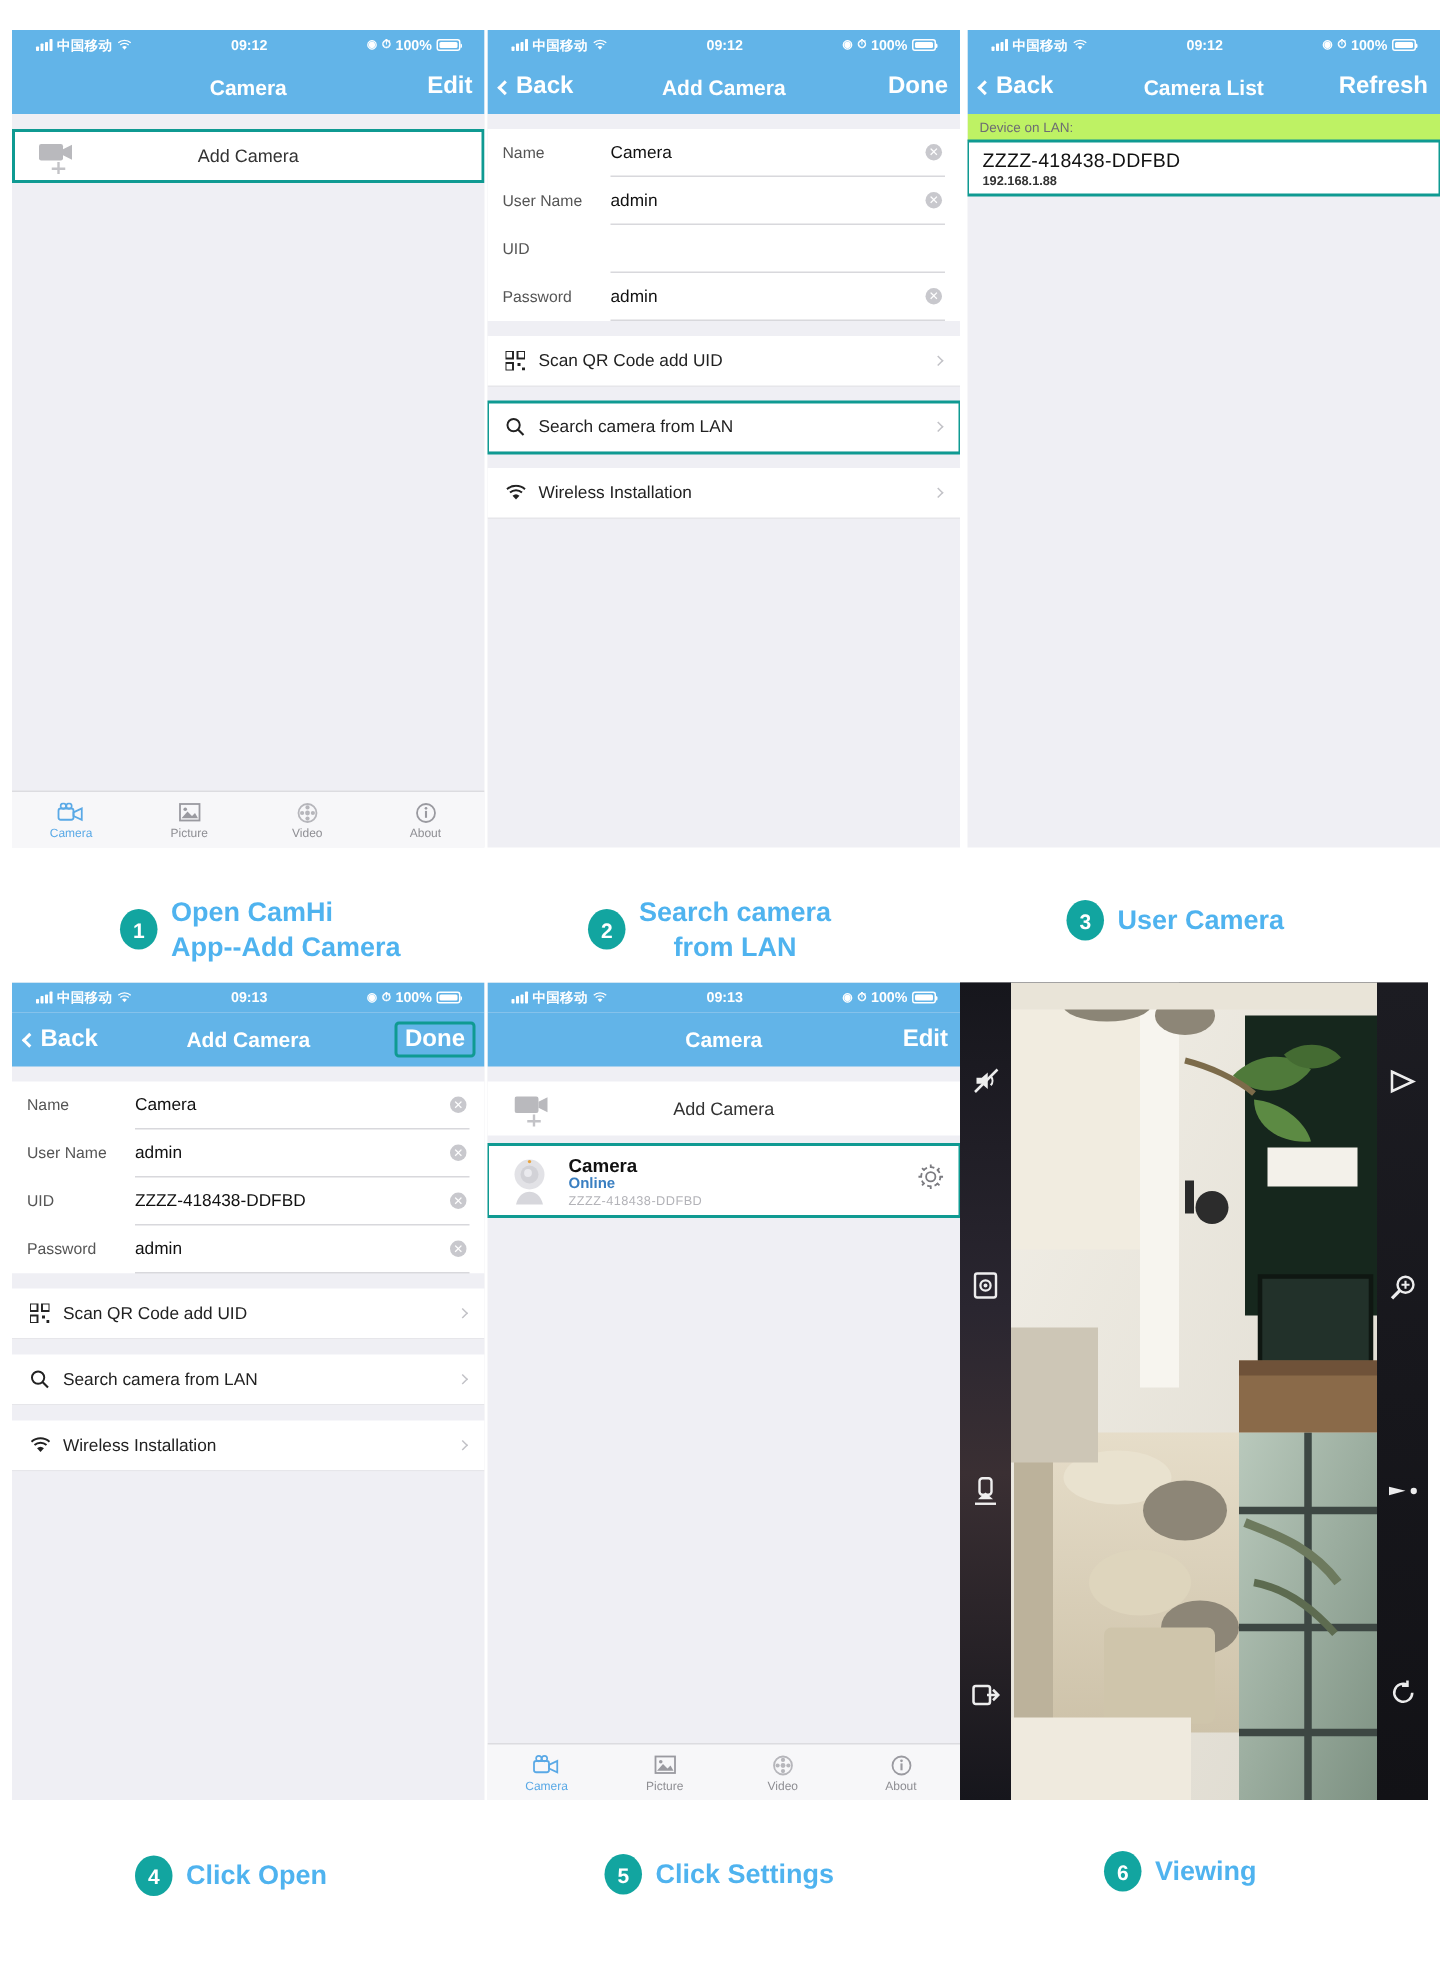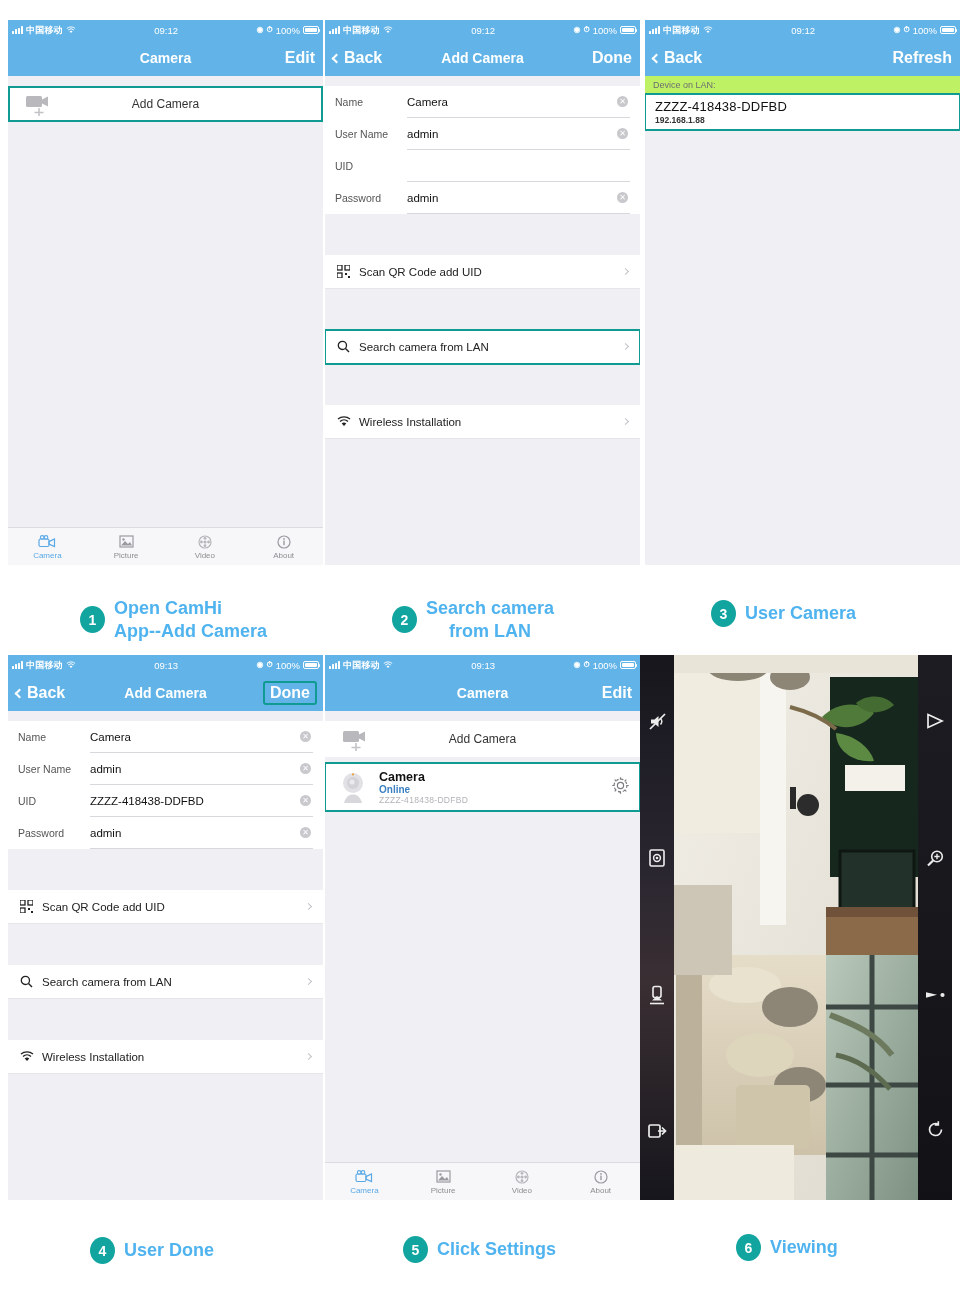--- a/index.html
+++ b/index.html
@@ -25,31 +25,31 @@
   .p2 { left: 325px; top: 20px; }
   .p3 { left: 645px; top: 20px; }
   .p4 { left: 8px;   top: 655px; }
   .p5 { left: 325px; top: 655px; }
   .p6 { left: 640px; top: 655px; width: 312px; height: 545px; background:#1b1b22;}
 
   
   .statusbar {
     height: 20px; background: #62b4e8; color: #fff;
     display: flex; align-items: center; justify-content: space-between;
-    padding: 0 4px; font-size: 9px; font-weight: bold;
+    padding: 0 16px; font-size: 9px; font-weight: bold;
   }
   .sb-left { display: flex; align-items: center; gap: 3px; }
   .sb-right { display: flex; align-items: center; gap: 3px; }
   .bars { display: inline-flex; align-items: flex-end; gap: 1px; height: 8px; }
   .bars i { display: block; width: 2px; background: #fff; border-radius: .5px; }
   .bars i:nth-child(1){height:3px} .bars i:nth-child(2){height:5px}
   .bars i:nth-child(3){height:6.5px} .bars i:nth-child(4){height:8px}
   .carrier { font-size: 9px; letter-spacing: .2px; }
   .wifi { width: 10px; height: 8px; position: relative; }
-  .clock { font-size: 9.5px; font-weight: normal; }
+  .clock { font-size: 9.5px; font-weight: bold; }
   .batt {
     width: 16px; height: 8px; border: 1px solid #fff; border-radius: 2px;
     position: relative; padding: 1px;
   }
   .batt::after {
     content:""; position:absolute; right:-2.5px; top:2px;
     width:1.5px; height:3px; background:#fff; border-radius:0 1px 1px 0;
   }
   .batt b { display:block; height:100%; width:100%; background:#fff; border-radius:1px; }
   .tiny-ico { font-size: 8px; line-height: 1; }
@@ -73,21 +73,20 @@
     transform: rotate(45deg); margin-right:2px;
   }
   .hl-box { outline: 2px solid #0f9a92; padding: 1px 5px; border-radius: 1px; }
 
   
   .gap { height: 10px; background: #efeff4; }
   .row {
     height: 34px; background: #fff; display: flex; align-items: center;
     padding: 0 12px; font-size: 11.5px; color: #222;
     border-bottom: 1px solid #e6e6ea;
-    margin-top: 31px;
   }
   .row .ricon { width: 22px; display:flex; align-items:center; }
   .row .rlabel { flex: 1; }
   .chev {
     width: 5px; height: 5px; border-top: 1.3px solid #c2c2c7;
     border-right: 1.3px solid #c2c2c7; transform: rotate(45deg);
   }
   .row.hl { outline: 2px solid #0f9a92; outline-offset: -1px; }
 
   
@@ -394,20 +393,21 @@
         <span class="batt">
             <b></b>
           </span>
       </span>
     </div>
     <div class="navbar">
       <span class="nav-left">
         <i class="chev-back"></i>
         <span>Back</span>
       </span>
+      <span class="nav-title">Camera List</span>
       <span class="nav-right">Refresh</span>
     </div>
     <div class="devhdr">Device on LAN:</div>
     <div class="devitem">
       <div class="devuid">ZZZZ-418438-DDFBD</div>
       <div class="devip">192.168.1.88</div>
     </div>
   </div>
 
   <div class="phone p4">
@@ -751,21 +751,21 @@
     <span class="badge">2</span>
     <span class="steptext ctr">Search camera
 from LAN</span>
   </div>
   <div class="step" style="left:711px; top:600px;">
     <span class="badge">3</span>
     <span class="steptext">User Camera</span>
   </div>
   <div class="step" style="left:90px; top:1237px;">
     <span class="badge">4</span>
-    <span class="steptext">User Done</span>
+    <span class="steptext">Click Open</span>
   </div>
   <div class="step" style="left:403px; top:1236px;">
     <span class="badge">5</span>
     <span class="steptext">Click Settings</span>
   </div>
   <div class="step" style="left:736px; top:1234px;">
     <span class="badge">6</span>
     <span class="steptext">Viewing</span>
   </div>
 

